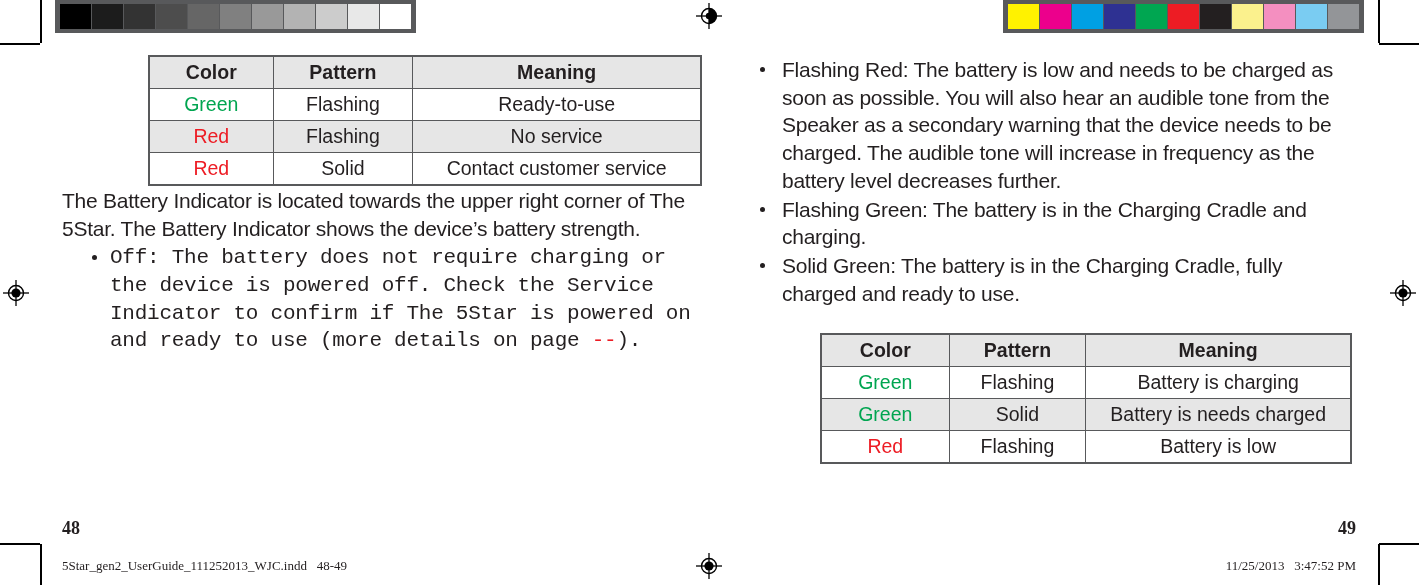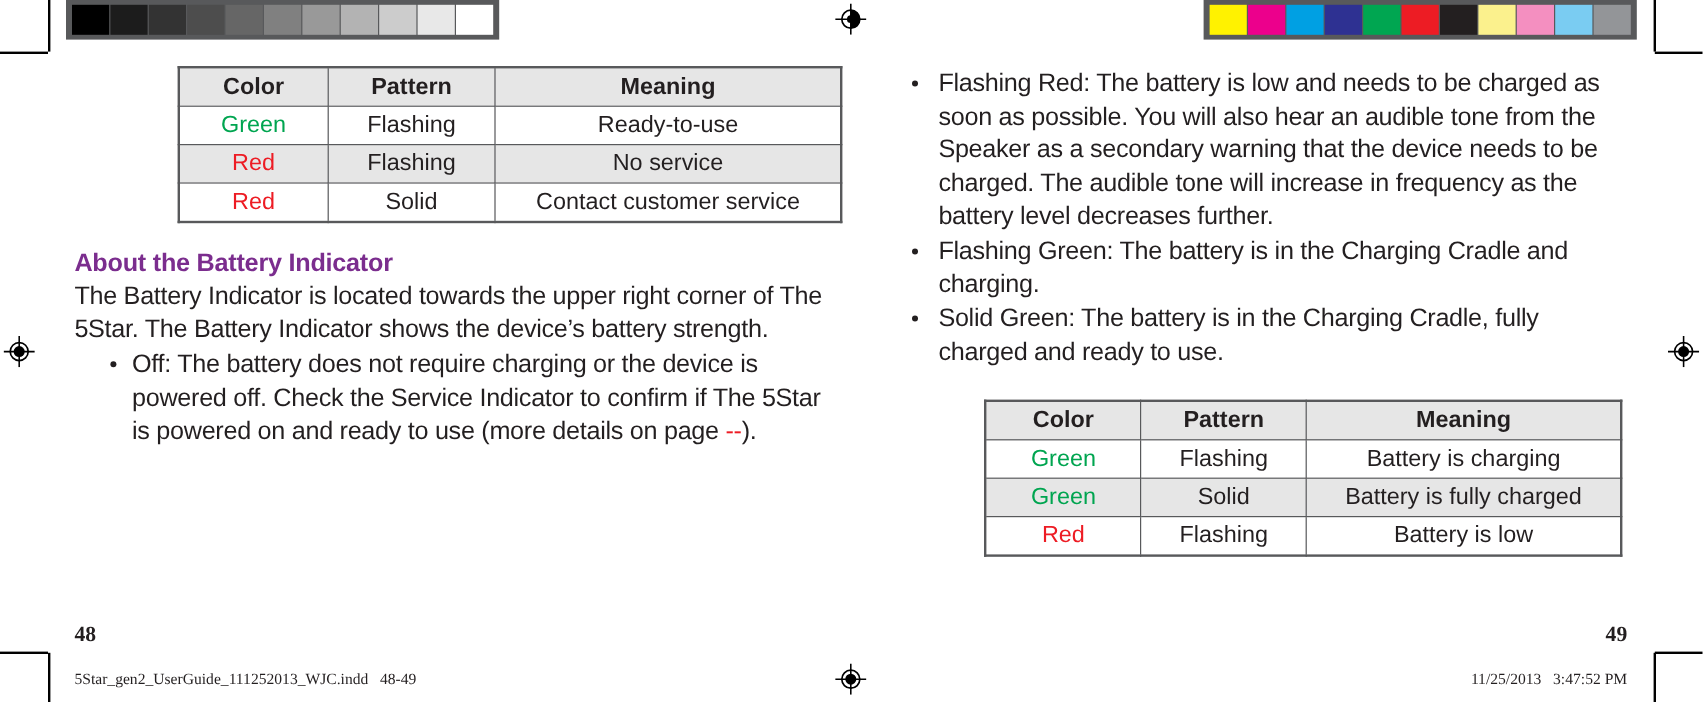--- a/index.html
+++ b/index.html
@@ -128,21 +128,21 @@
   }
   ul.bullets li .dot {
     position: absolute;
     left: 6px;
     top: 0.52em;
     width: 5px;
     height: 5px;
     border-radius: 50%;
     background: #231f20;
   }
-  #left-bullets { margin-left: 24px; margin-top: 2px; }
+  #left-bullets { margin-left: 24px; margin-top: 2px; font-family: Liberation Mono, monospace; }
   #left-bullets li { padding-left: 24px; }
   #right-bullets li { padding-left: 30px; }
   #right-bullets li .dot { left: 8px; }
 
   
   #battery-table-wrap { margin-top: 26px; margin-left: 68px; }
 
   
   .folio {
     position: absolute;
@@ -266,21 +266,20 @@
             </tr>
             <tr class="plain">
               <td style="color: rgb(237, 28, 36);">Red</td>
               <td>Solid</td>
               <td>Contact customer service</td>
             </tr>
           </tbody>
       </table>
     </div>
 
-    <h2 class="section-heading">About the Battery Indicator</h2>
 
     <p class="body-text">The Battery Indicator is located towards the upper right corner of The 5Star. The Battery Indicator shows the device’s battery strength.</p>
 
     <ul class="bullets" id="left-bullets">
         <li><span class="dot"></span>Off: The battery does not require charging or the device is powered off. Check the Service Indicator to confirm if The 5Star is powered on and ready to use (more details on page <span style="color: rgb(237, 28, 36);">--</span>).</li>
       </ul>
   </div>
 
   <div class="column" id="right-column">
 
@@ -301,21 +300,21 @@
         </thead>
         <tbody id="battery-table-body">
             <tr class="plain">
               <td style="color: rgb(0, 165, 80);">Green</td>
               <td>Flashing</td>
               <td>Battery is charging</td>
             </tr>
             <tr class="band">
               <td style="color: rgb(0, 165, 80);">Green</td>
               <td>Solid</td>
-              <td>Battery is fully charged</td>
+              <td>Battery is needs charged</td>
             </tr>
             <tr class="plain">
               <td style="color: rgb(237, 28, 36);">Red</td>
               <td>Flashing</td>
               <td>Battery is low</td>
             </tr>
           </tbody>
       </table>
     </div>
   </div>

